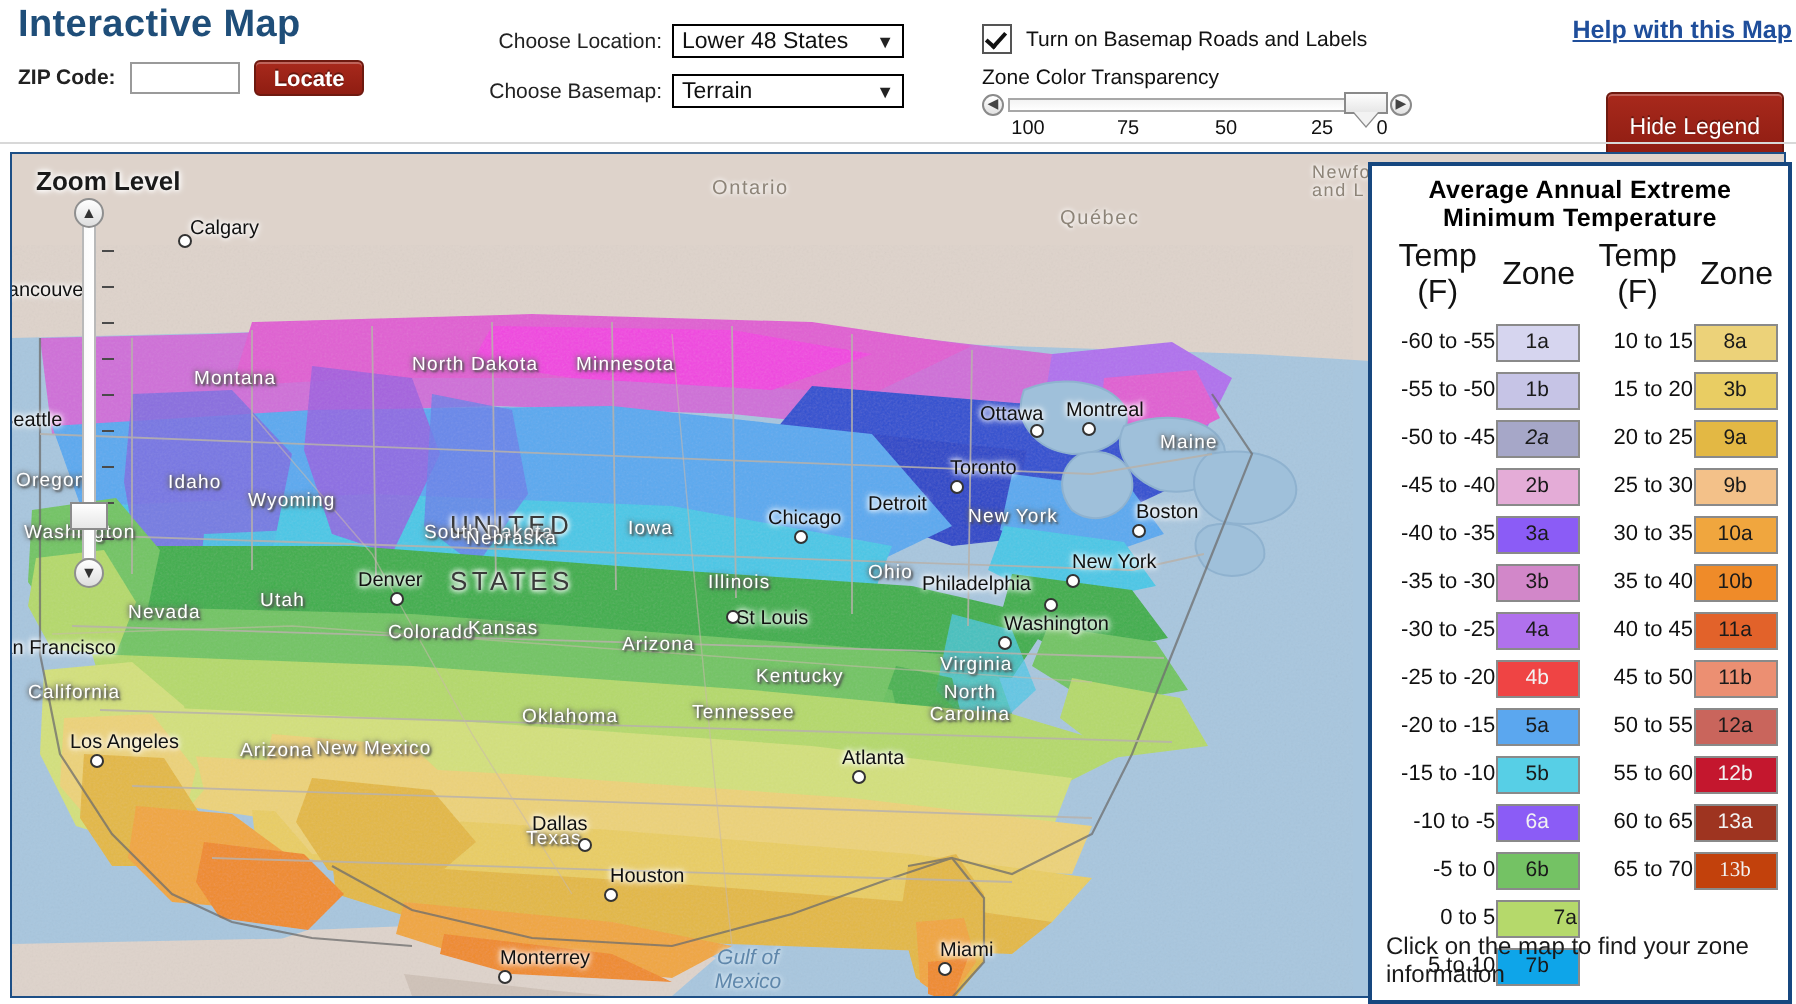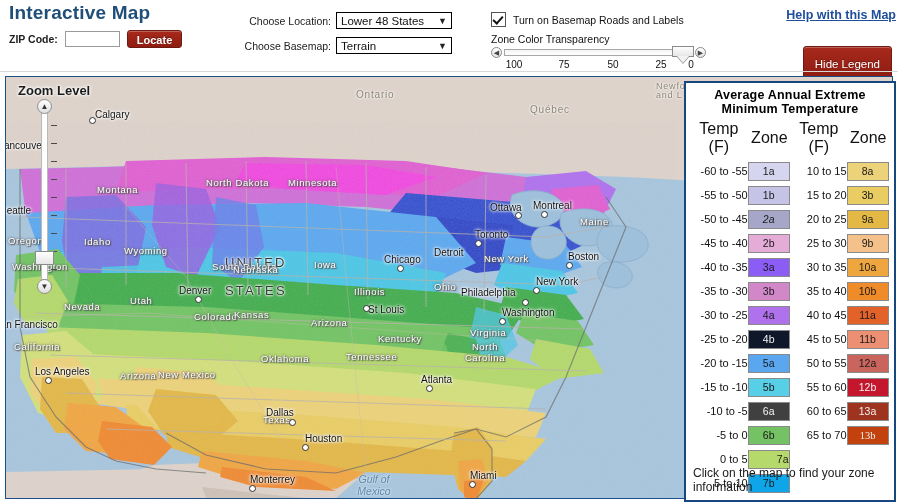--- a/index.html
+++ b/index.html
@@ -468,21 +468,21 @@
               <div class="swatch" style="background: rgb(176, 113, 237);">4a</div>
             </td>
             <td class="td-temp">40 to 45</td>
             <td class="td-zone">
               <div class="swatch" style="background: rgb(226, 98, 42);">11a</div>
             </td>
           </tr>
           <tr>
             <td class="td-temp">-25 to -20</td>
             <td class="td-zone">
-              <div class="swatch dark" style="background: #0f172a;">4b</div>
+              <div class="swatch dark" style="background: #ef4444;">4b</div>
             </td>
             <td class="td-temp">45 to 50</td>
             <td class="td-zone">
               <div class="swatch" style="background: rgb(236, 143, 114);">11b</div>
             </td>
           </tr>
           <tr>
             <td class="td-temp">-20 to -15</td>
             <td class="td-zone">
               <div class="swatch" style="background: rgb(91, 167, 239);">5a</div>
@@ -498,21 +498,21 @@
               <div class="swatch" style="background: rgb(87, 207, 230);">5b</div>
             </td>
             <td class="td-temp">55 to 60</td>
             <td class="td-zone">
               <div class="swatch dark" style="background: rgb(196, 23, 46);">12b</div>
             </td>
           </tr>
           <tr>
             <td class="td-temp">-10 to -5</td>
             <td class="td-zone">
-              <div class="swatch dark" style="background: #404040;">6a</div>
+              <div class="swatch dark" style="background: #8b5cf6;">6a</div>
             </td>
             <td class="td-temp">60 to 65</td>
             <td class="td-zone">
               <div class="swatch dark" style="background: rgb(158, 52, 32);">13a</div>
             </td>
           </tr>
           <tr>
             <td class="td-temp">-5 to 0</td>
             <td class="td-zone">
               <div class="swatch" style="background: rgb(116, 194, 100);">6b</div>

